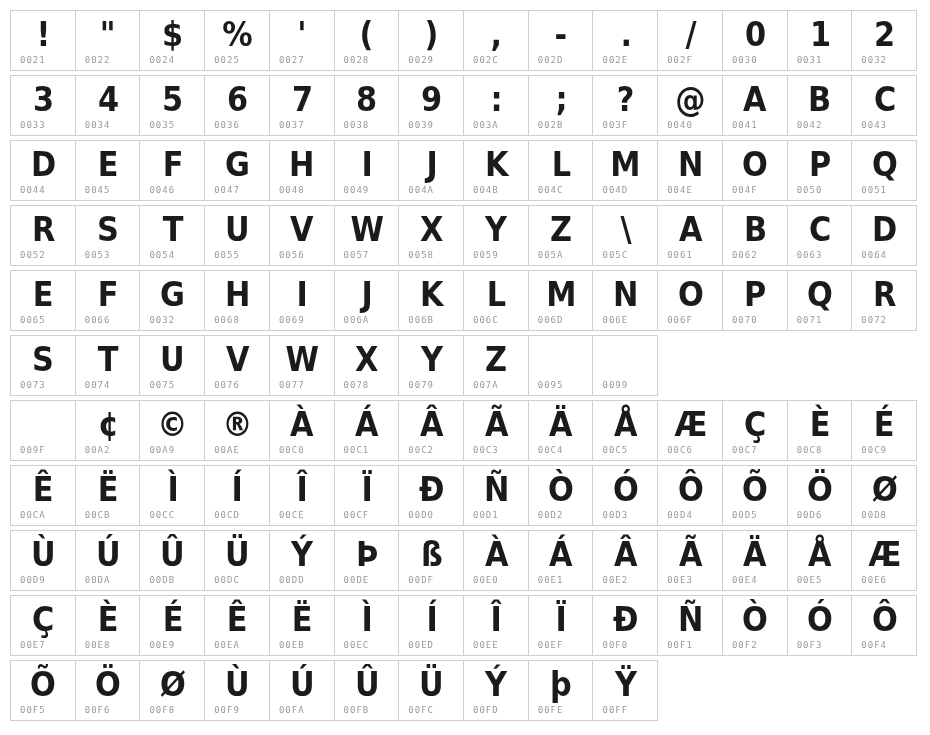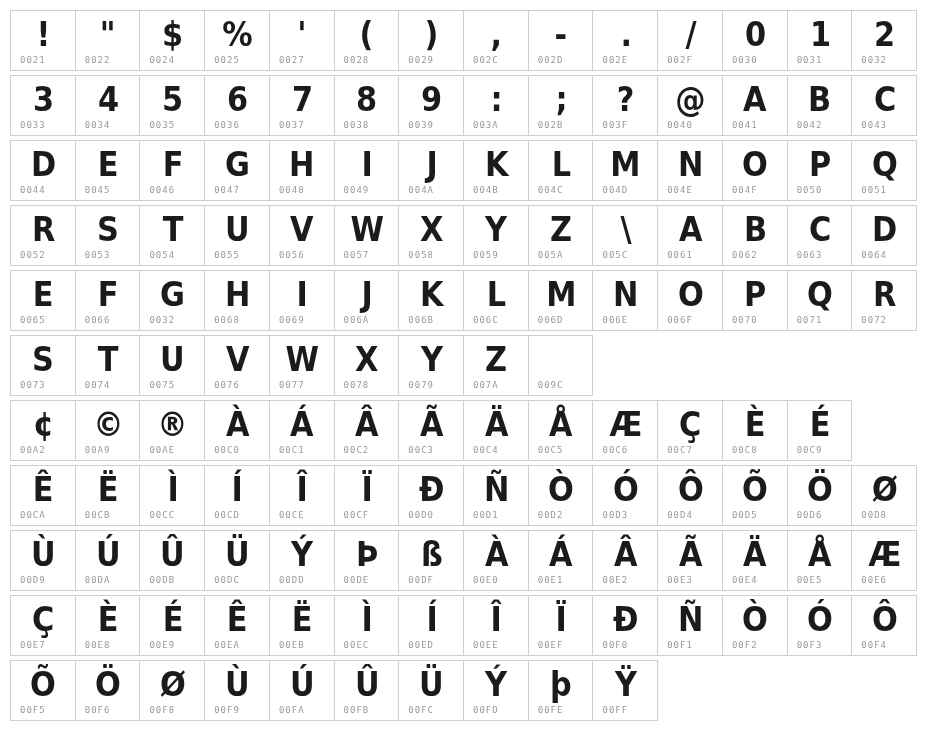--- a/index.html
+++ b/index.html
@@ -376,24 +376,32 @@
       <div class="glyph-cell">
         <span class="glyph-char">Y</span>
         <span class="glyph-code">0079</span>
       </div>
       <div class="glyph-cell">
         <span class="glyph-char">Z</span>
         <span class="glyph-code">007A</span>
       </div>
       <div class="glyph-cell">
         <span class="glyph-char"></span>
-        <span class="glyph-code">009C</span>
-      </div>
-    </div>
-    <div class="glyph-row">
+        <span class="glyph-code">0095</span>
+      </div>
+      <div class="glyph-cell">
+        <span class="glyph-char"></span>
+        <span class="glyph-code">0099</span>
+      </div>
+    </div>
+    <div class="glyph-row">
+      <div class="glyph-cell">
+        <span class="glyph-char"></span>
+        <span class="glyph-code">009F</span>
+      </div>
       <div class="glyph-cell">
         <span class="glyph-char">¢</span>
         <span class="glyph-code">00A2</span>
       </div>
       <div class="glyph-cell">
         <span class="glyph-char">©</span>
         <span class="glyph-code">00A9</span>
       </div>
       <div class="glyph-cell">
         <span class="glyph-char">®</span>

